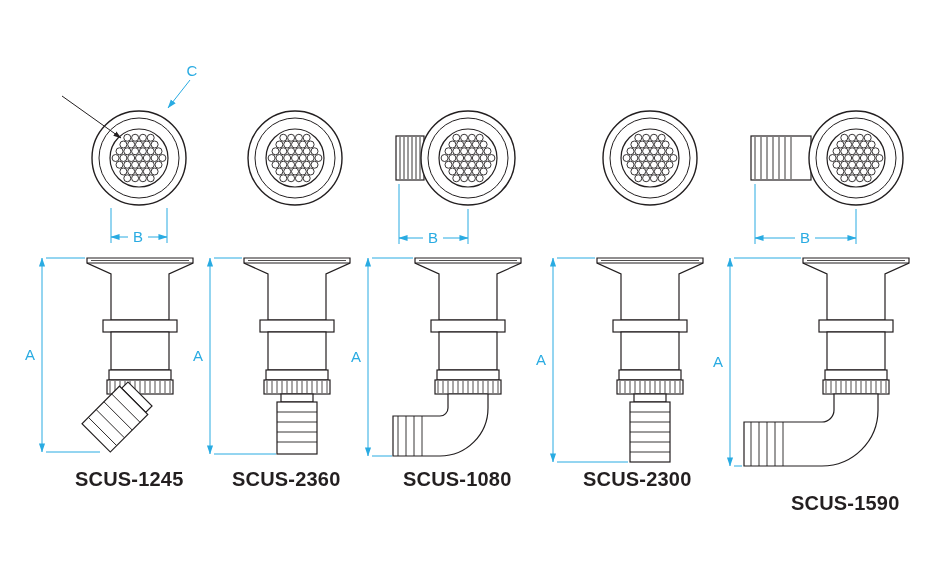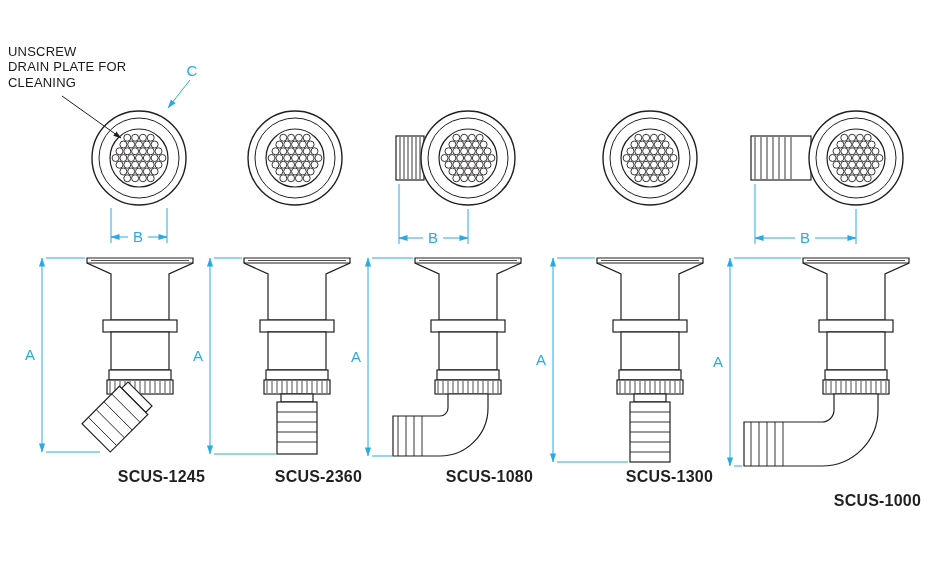--- a/index.html
+++ b/index.html
@@ -6,22 +6,22 @@
   .canvas{
     position:relative;width:940px;height:587px;background:#ffffff;
     font-family:"Liberation Sans",sans-serif;overflow:hidden;
   }
   .canvas svg.art{position:absolute;left:0;top:0;}
   .annotation{
     position:absolute;left:8px;top:44px;color:#1a1a1a;
     font-size:13px;line-height:1.18;font-weight:400;letter-spacing:.2px;
   }
   .part-label{
-    position:absolute;width:130px;text-align:right;
-    font-size:16px;font-weight:700;color:#231F20;letter-spacing:.2px;
+    position:absolute;width:130px;text-align:left;
+    font-size:20px;font-weight:700;color:#231F20;letter-spacing:.2px;
   }
   .dim-label{
     position:absolute;color:var(--dim,#29ABE2);
     font-size:15px;font-weight:400;text-align:center;
   }
   .dim-label.bg{background:#fff;padding:0 3px;}
 </style>
 </head>
 <body>
 
@@ -417,37 +417,32 @@
       <line x1="557" y1="462" x2="628" y2="462"></line>
       <line x1="553" y1="258" x2="553" y2="462" marker-start="url(#arrB)" marker-end="url(#arrB)"></line>
     </g>
     <g stroke="#29ABE2" stroke-width="1">
       <line x1="734" y1="258" x2="801" y2="258"></line>
       <line x1="734" y1="466" x2="742" y2="466"></line>
       <line x1="730" y1="258" x2="730" y2="466" marker-start="url(#arrB)" marker-end="url(#arrB)"></line>
     </g>
   </svg>
 
-  <div class="annotation">
-    <div>UNSCREW</div>
-    <div>DRAIN PLATE FOR</div>
-    <div>CLEANING</div>
-  </div>
 
   <div class="dim-label" style="left:184px;top:62px;width:16px;">C</div>
 
   <div class="dim-label bg" style="left:128px;top:228px;width:14px;">B</div>
   <div class="dim-label bg" style="left:423px;top:229px;width:14px;">B</div>
   <div class="dim-label bg" style="left:795px;top:229px;width:14px;">B</div>
 
   <div class="dim-label" style="left:22px;top:346px;width:16px;">A</div>
   <div class="dim-label" style="left:190px;top:347px;width:16px;">A</div>
   <div class="dim-label" style="left:348px;top:348px;width:16px;">A</div>
   <div class="dim-label" style="left:533px;top:351px;width:16px;">A</div>
   <div class="dim-label" style="left:710px;top:353px;width:16px;">A</div>
 
   <div class="part-label" style="left:75px;top:468px;">SCUS-1245</div>
   <div class="part-label" style="left:232px;top:468px;">SCUS-2360</div>
   <div class="part-label" style="left:403px;top:468px;">SCUS-1080</div>
-  <div class="part-label" style="left:583px;top:468px;">SCUS-1300</div>
-  <div class="part-label" style="left:791px;top:492px;">SCUS-1000</div>
+  <div class="part-label" style="left:583px;top:468px;">SCUS-2300</div>
+  <div class="part-label" style="left:791px;top:492px;">SCUS-1590</div>
 
 </div>
 
 </body></html>

